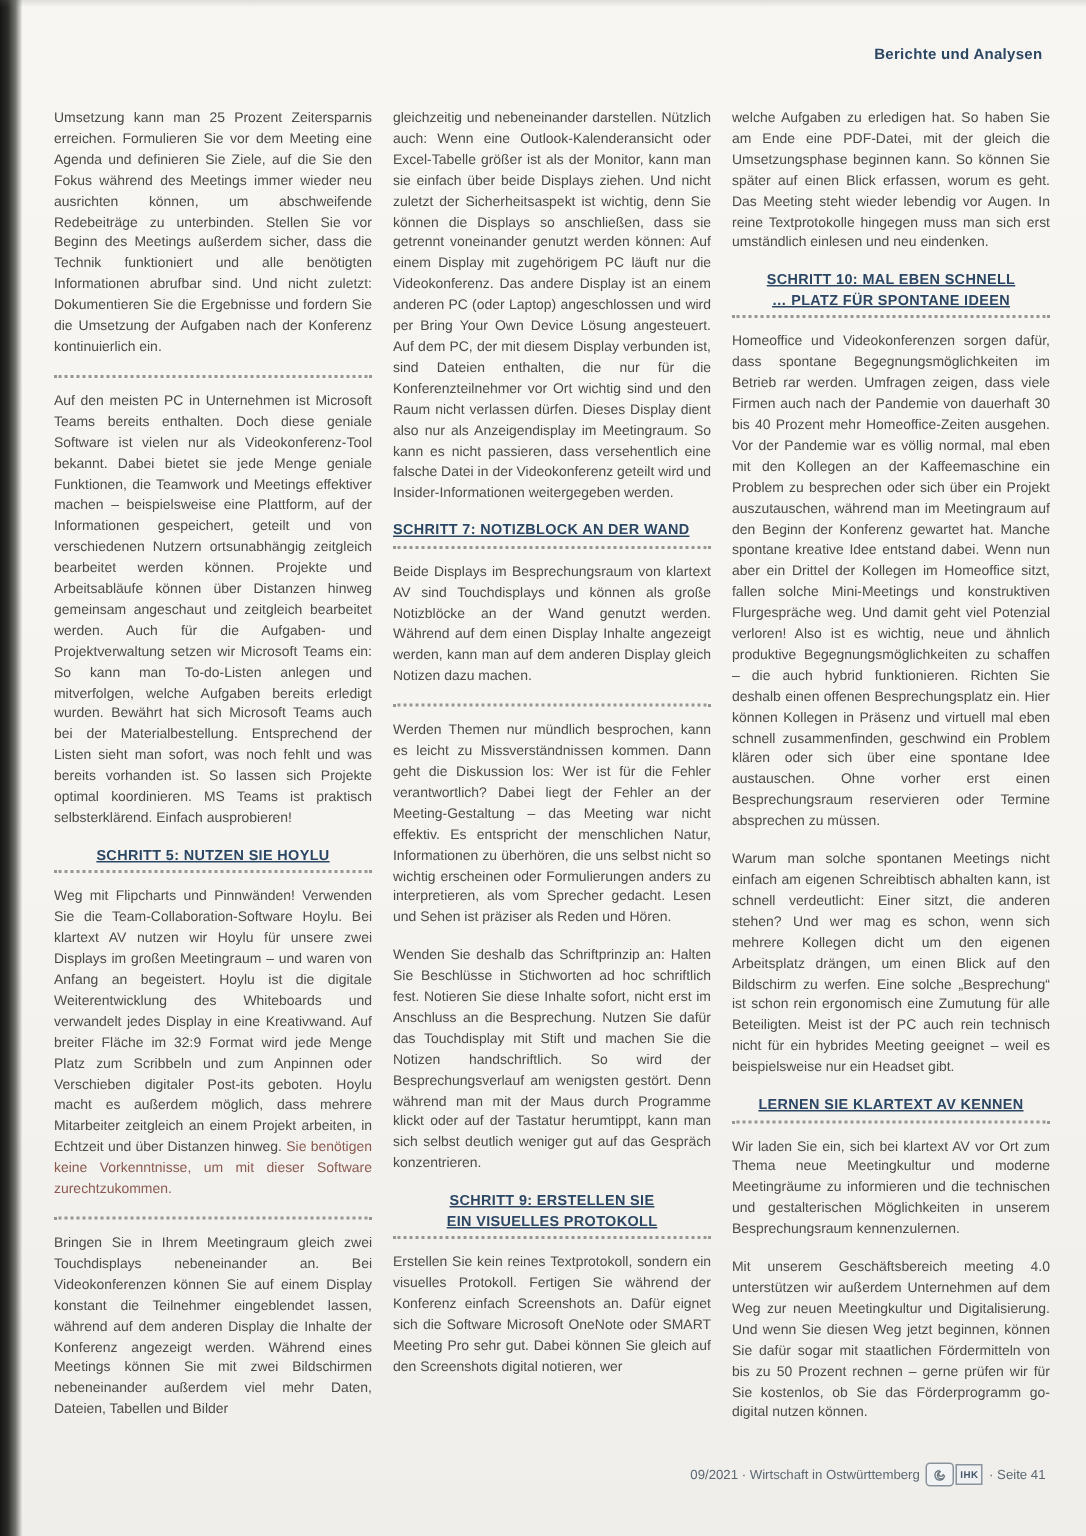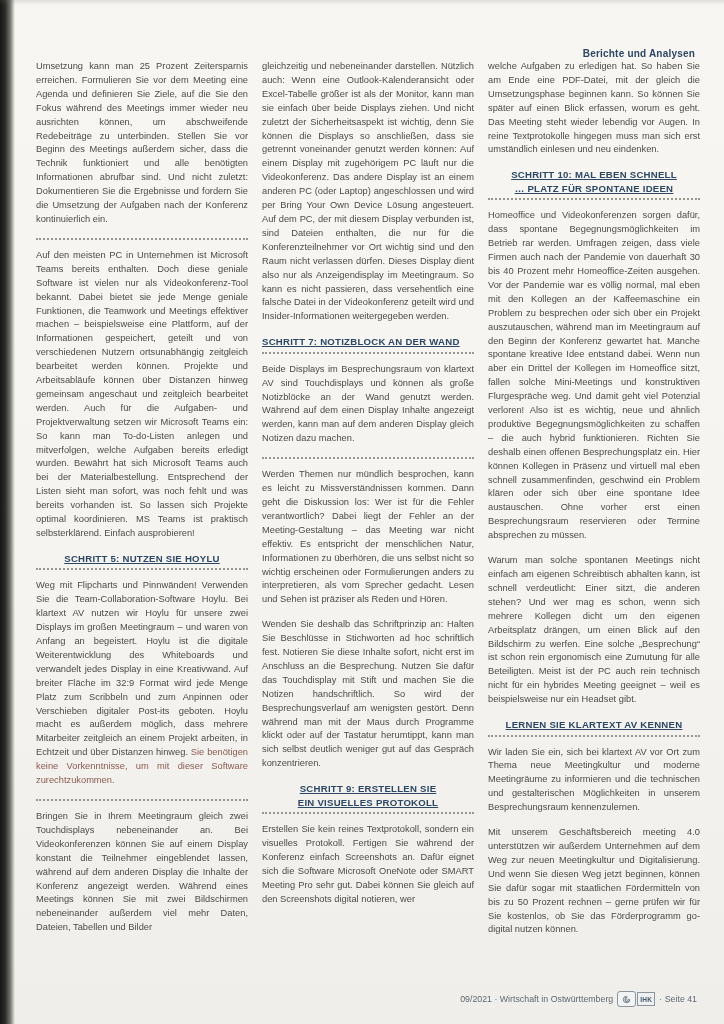--- a/index.html
+++ b/index.html
@@ -10,44 +10,44 @@
   }
   .scan-edge {
     position:absolute; left:0; top:0; bottom:0; width:15px;
     background:linear-gradient(90deg,#151515 0%,#2d2d2b 35%,#74746f 68%,rgba(200,200,195,0) 100%);
   }
   .scan-top {
     position:absolute; top:0; left:0; right:0; height:5px;
     background:linear-gradient(180deg,rgba(110,110,105,0.18),rgba(110,110,105,0));
   }
   .header-label {
-    position:absolute; top:48px; right:29px;
+    position:absolute; top:31px; right:29px;
     font-size:10px; font-weight:bold; color:#2c4764; letter-spacing:0.2px;padding-left:36px;
   }
   .columns {
-    position:absolute; left:36px; top:60px; width:664px;
+    position:absolute; left:36px; top:72px; width:664px;
     display:flex; gap:14px;
   }
   .col { flex:1; min-width:0; }
   .para {
     font-size:9.3px; line-height:13.9px; color:#4b4b49;
     text-align:justify; margin:0 0 11px 0;
   }
   .tinted { color:#8a5a50; }
   .heading {
     font-size:9.6px; font-weight:bold; color:#2c4764;
     line-height:13.5px; letter-spacing:0.25px; margin-top:3px;
   }
   .heading.center { text-align:center; }
   .heading .hline { display:block;text-decoration:underline; }
   .rule {
     height:0; border-bottom:2px dotted #97978f; margin:3px 0 9px 0;
   }
   .footer {
-    position:absolute; bottom:17px; right:27px;
+    position:absolute; bottom:33px; right:27px;
     display:flex; align-items:center; gap:4px;
     font-size:8.8px; color:#5c6872;
   }
   .logo-group { display:flex; align-items:center; gap:1px; }
   .swirl-box {
     width:17px; height:14px; border:1px solid #8a949c; border-radius:3px;
     background:#f2f3f4; display:flex; align-items:center; justify-content:center;
   }
   .ihk-box {
     height:14px; border:1px solid #8a949c; padding:0 2px;

